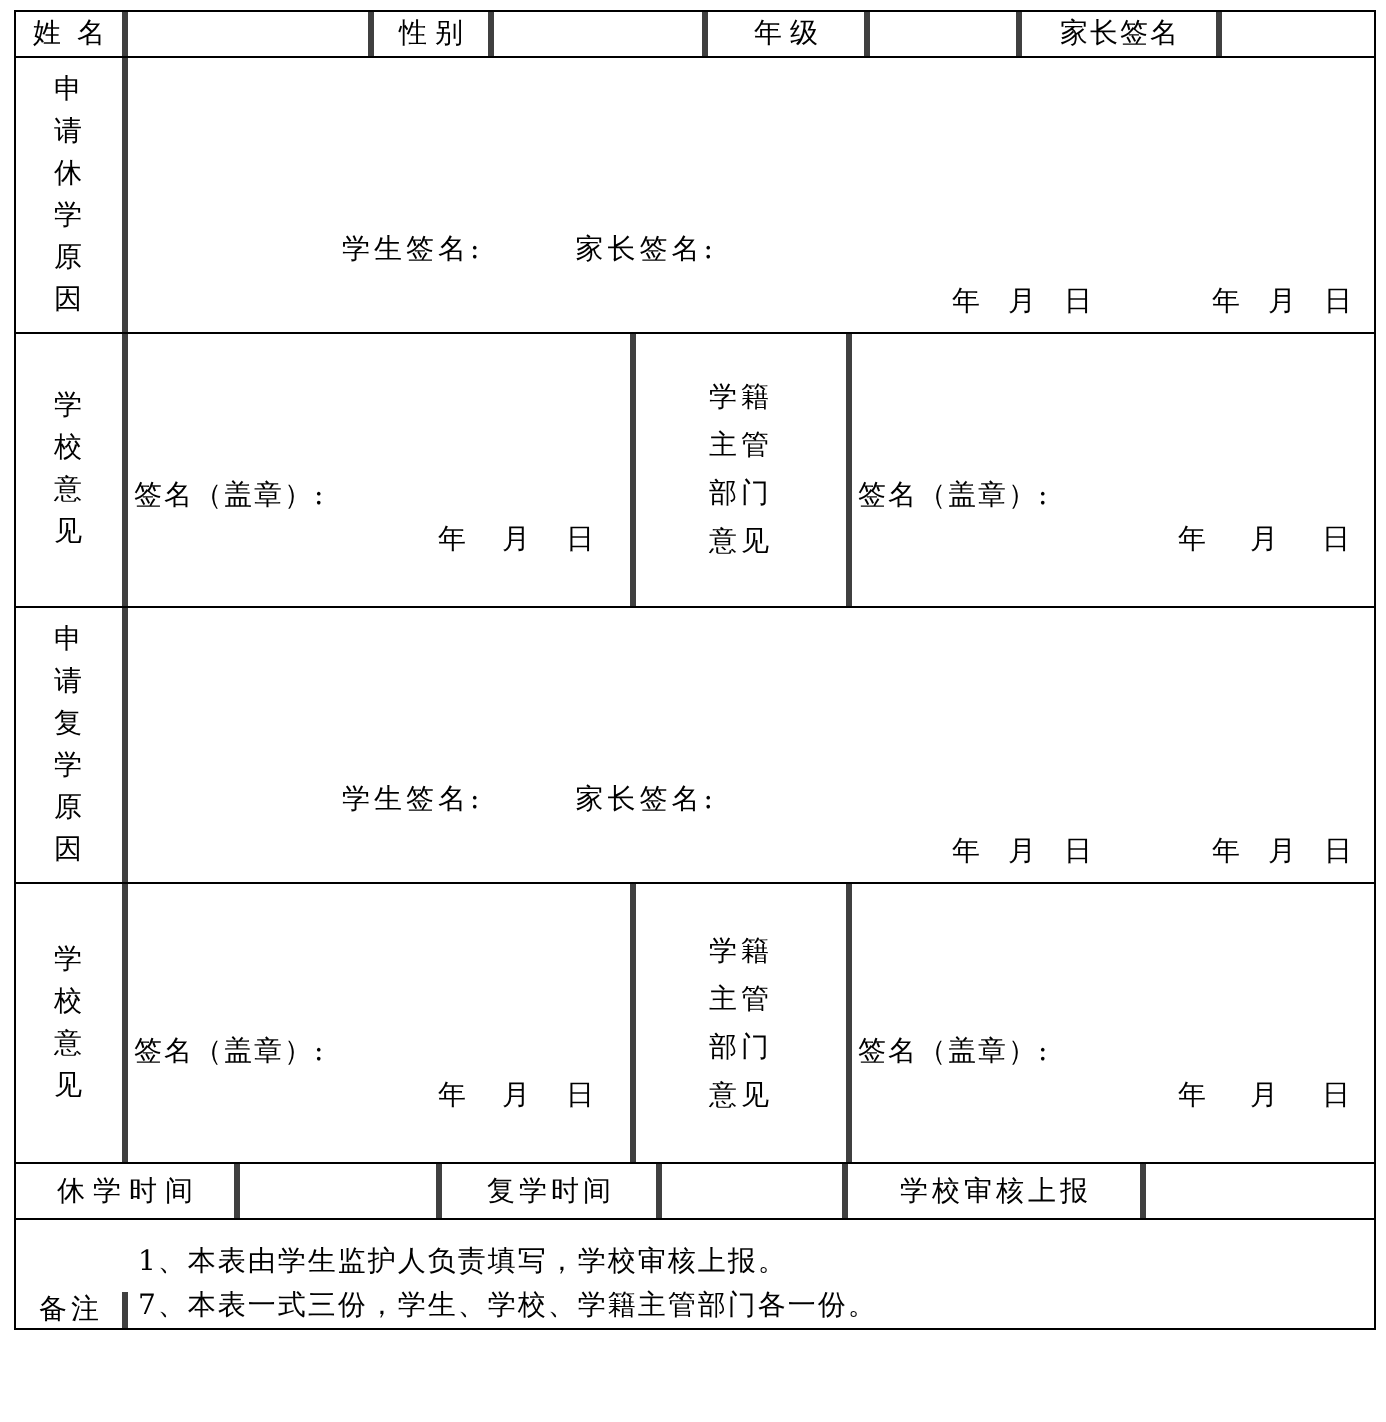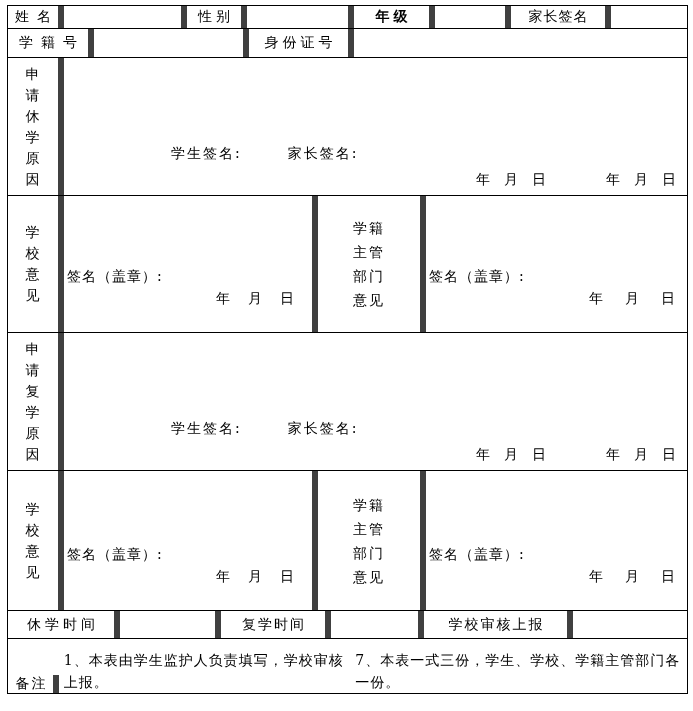--- a/index.html
+++ b/index.html
@@ -9,35 +9,35 @@
     font-size:14px; color:#000;
   }
   .form-table {
     position:absolute; left:7px; top:5px; width:681px;
     border:1px solid #000; box-sizing:border-box;
     background:#fff;
   }
   .band { display:flex; border-bottom:1px solid #000; box-sizing:border-box; }
   .band:last-child { border-bottom:none; }
   .cell {
-    border-right:6px solid #404040; box-sizing:border-box;
+    border-right:3px solid #404040; box-sizing:border-box;
     display:flex; align-items:center; justify-content:center;
     position:relative; overflow:hidden;
   }
   .cell:last-child { border-right:none; }
   .b1 { height:23px; }
   .b2 { height:29px; }
   .b3 { height:138px; }
   .b4 { height:137px; }
   .b5 { height:138px; }
   .b6 { height:140px; }
   .b7 { height:28px; }
   .b8 { height:54px;align-items:flex-end; }
   .w56{width:56px;} .w123{width:123px;} .w60{width:60px;} .w107{width:107px;}
-  .w81{width:81px;font-weight:bold;} .w76{width:76px;} .w100{width:100px;}
+  .w81{width:81px;} .w76{width:76px;} .w100{width:100px;}
   .w86{width:86px;} .w155{width:155px;} .w105{width:105px;}
   .w254{width:254px;} .w108{width:108px;}
   .w112{width:112px;} .w101{width:101px;} .w110{width:110px;} .w93{width:93px;} .w149{width:149px;}
   .grow{flex:1 1 auto;}
   .ls8{letter-spacing:8px; margin-right:-8px;}
   .ls4{letter-spacing:4px; margin-right:-4px;}
   .ls2{letter-spacing:2px; margin-right:-2px;}
   .ls1{letter-spacing:1px; margin-right:-1px;}
   .vlabel {
     white-space:pre-line; text-align:center; line-height:21px; letter-spacing:1px;
@@ -51,21 +51,21 @@
     display:flex; gap:46px; letter-spacing:2px;
   }
   .date-row {
     position:absolute; right:11px; bottom:6px;
     display:flex; gap:60px;
   }
   .sign-label { position:absolute; left:3px; bottom:46px; letter-spacing:1px; }
   .op-date-l { position:absolute; right:16px; bottom:24px; letter-spacing:2px; }
   .op-date-r { position:absolute; right:8px;  bottom:24px; letter-spacing:4px; }
   .notes-content {
-    display:flex; flex-direction:row; justify-content:center;
+    display:flex; flex-direction:column; justify-content:center;
     align-items:flex-start; padding-left:5px; line-height:22px; letter-spacing:1px;
   }
 </style>
 </head>
 <body>
 
 <div class="form-table">
 
   <div class="band b1">
     <div class="cell w56">
@@ -79,30 +79,20 @@
     <div class="cell w81">
       <span class="ls4">年级</span>
     </div>
     <div class="cell w76"></div>
     <div class="cell w100">
       <span class="ls1">家长签名</span>
     </div>
     <div class="cell grow"></div>
   </div>
 
-  <div class="band b2">
-    <div class="cell w86">
-      <span class="ls8">学籍号</span>
-    </div>
-    <div class="cell w155"></div>
-    <div class="cell w105">
-      <span class="ls4">身份证号</span>
-    </div>
-    <div class="cell grow"></div>
-  </div>
 
   <div class="band b3">
     <div class="cell w56">
       <span class="vlabel">申
 请
 休
 学
 原
 因</span>
     </div>

